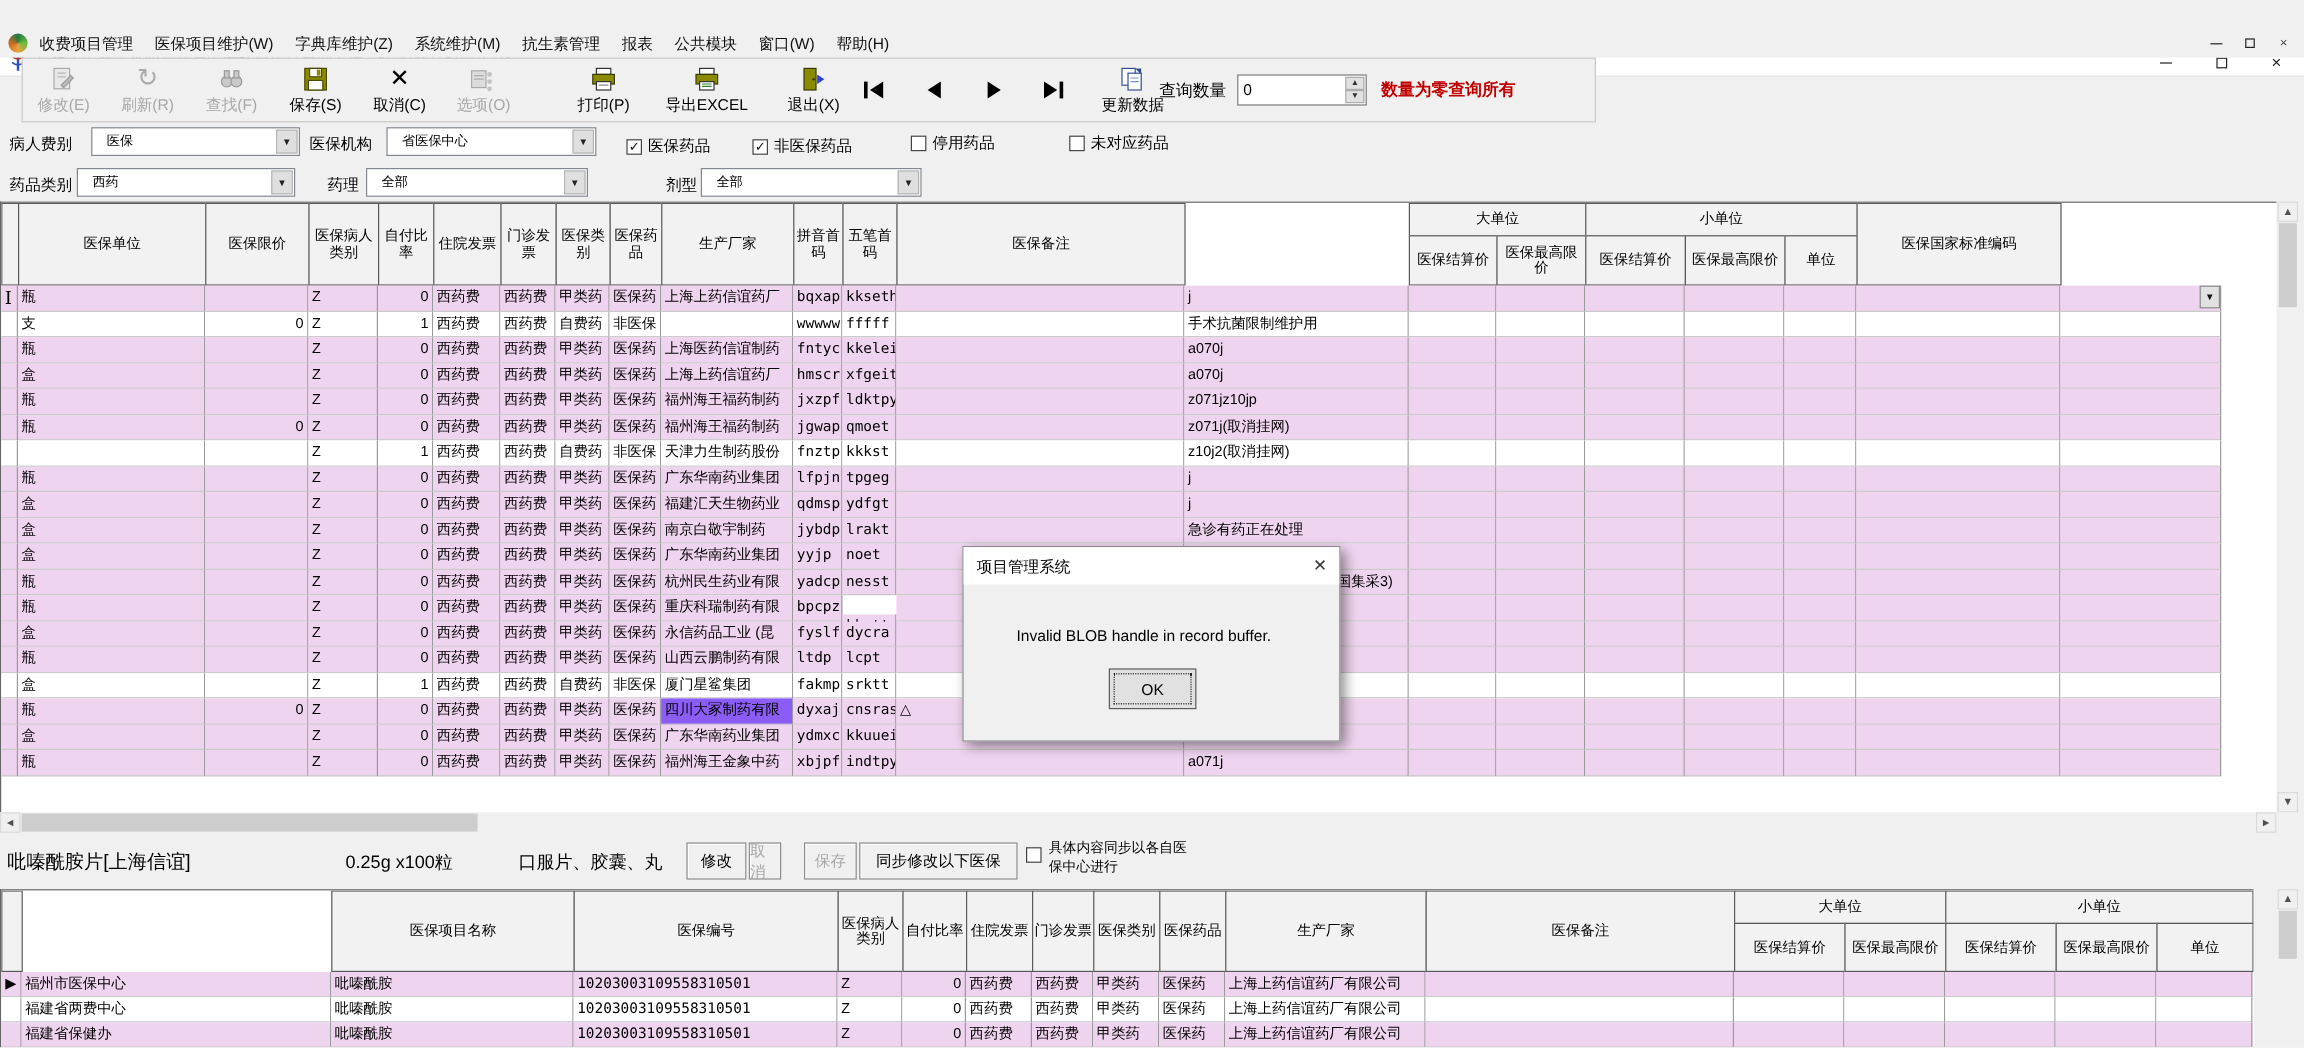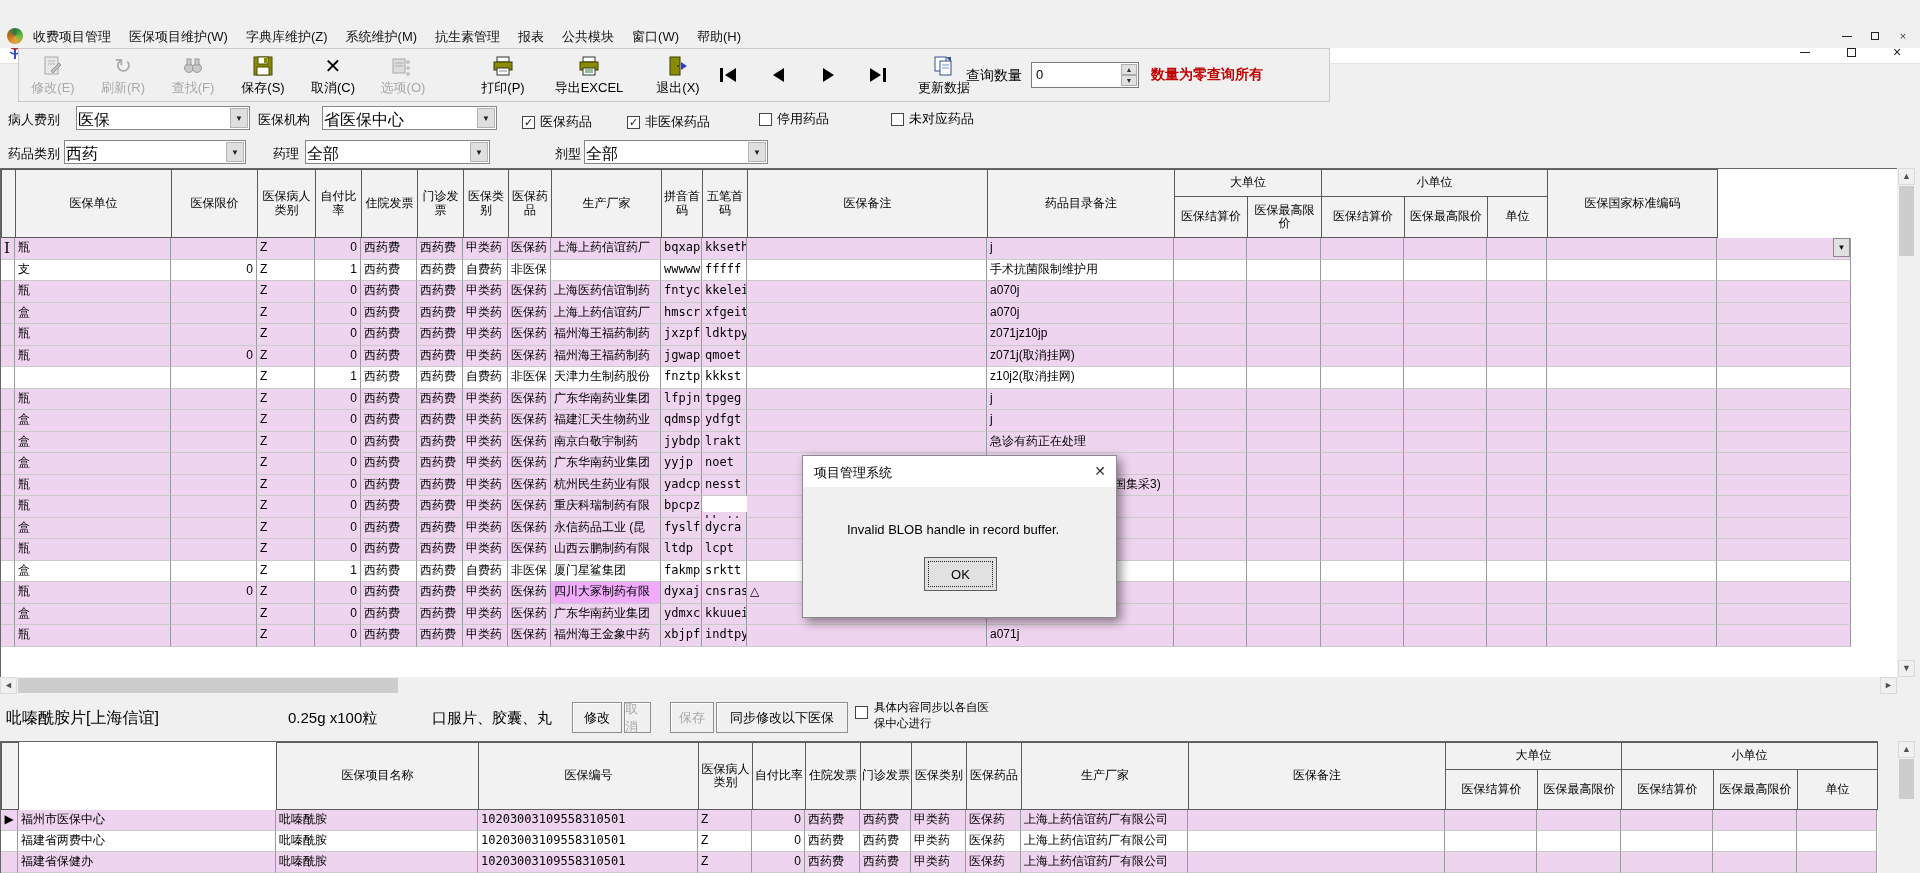--- a/index.html
+++ b/index.html
@@ -34,21 +34,21 @@
 .vbar { width:3px; height:14px; background:#000; }
 #query-label { position:absolute; left:947px; top:18px; font-size:14px; }
 #query-spin { position:absolute; left:1012px; top:13px; width:108px; height:26px; background:#FFF; border:1px solid #7A7A7A; }
 #query-spin .val { position:absolute; left:4px; top:4px; font-size:13px; }
 .spinb { position:absolute; right:1px; width:16px; height:11px; background:#E1E1E1; border:1px solid #ADADAD; font-size:7px; line-height:9px; text-align:center; color:#333; }
 #zero-hint { position:absolute; left:1132px; top:17px; font-size:14px; font-weight:bold; }
 
 
 .flabel { position:absolute; font-size:13px; color:#000; }
 .combo { position:absolute; height:24px; background:#FFF; border:1px solid #828790; }
-.combo .cval { position:absolute; left:1px; top:3px; font-size:16px; white-space:pre; }
+.combo .cval { position:absolute; left:12px; top:3px; font-size:11px; white-space:pre; }
 .combo .cbtn { position:absolute; right:1px; top:1px; width:18px; bottom:1px; background:#DFDFDF; border:1px solid #B5B5B5; text-align:center; font-size:8px; line-height:19px; color:#222; }
 .cbitem { display:inline-flex; align-items:center; font-size:13px; }
 .cbbox { width:13px; height:13px; background:#FFF; border:1px solid #444; display:inline-flex; align-items:center; justify-content:center; font-size:11px; font-weight:bold; margin-right:5px; color:#111; }
 
 
 .gridwrap { position:absolute; background:#FFF; border-top:1px solid #666; border-left:1px solid #666; overflow:hidden; }
 .hcell { position:absolute; background:#F2F2F2; border:1px solid #5A5A5A; display:flex; align-items:center; justify-content:center; text-align:center; font-size:12px; line-height:1.12; padding:1px; overflow:hidden; }
 .grow { position:absolute; left:0; display:flex; }
 .dcell { flex:none; font-size:12px; padding:0 3px; white-space:pre; overflow:hidden; border-right:1px solid #9A9A9A; border-bottom:1px solid #CACACA; }
 .dcell.right { text-align:right; }
@@ -286,21 +286,20 @@
       <div class="hcell" style="left: 256px; top: 0px; width: 59px; height: 69px;">医保病人类别</div>
       <div class="hcell" style="left: 314px; top: 0px; width: 47px; height: 69px;">自付比率</div>
       <div class="hcell" style="left: 360px; top: 0px; width: 57px; height: 69px;">住院发票</div>
       <div class="hcell" style="left: 416px; top: 0px; width: 47px; height: 69px;">门诊发票</div>
       <div class="hcell" style="left: 462px; top: 0px; width: 46px; height: 69px;">医保类别</div>
       <div class="hcell" style="left: 507px; top: 0px; width: 44px; height: 69px;">医保药品</div>
       <div class="hcell" style="left: 550px; top: 0px; width: 111px; height: 69px;">生产厂家</div>
       <div class="hcell" style="left: 660px; top: 0px; width: 42px; height: 69px;">拼音首码</div>
       <div class="hcell" style="left: 701px; top: 0px; width: 46px; height: 69px;">五笔首码</div>
       <div class="hcell" style="left: 746px; top: 0px; width: 241px; height: 69px;">医保备注</div>
-      <div class="hcell" style="left: 986px; top: 0px; width: 188px; height: 69px;">药品目录备注</div>
       <div class="hcell" style="left: 1546px; top: 0px; width: 171px; height: 69px;">医保国家标准编码</div>
       <div class="hcell" style="left: 1173px; top: 0px; width: 148px; height: 28px;">大单位</div>
       <div class="hcell" style="left: 1173px; top: 27px; width: 74px; height: 42px;">医保结算价</div>
       <div class="hcell" style="left: 1246px; top: 27px; width: 75px; height: 42px;">医保最高限价</div>
       <div class="hcell" style="left: 1320px; top: 0px; width: 227px; height: 28px;">小单位</div>
       <div class="hcell" style="left: 1320px; top: 27px; width: 84px; height: 42px;">医保结算价</div>
       <div class="hcell" style="left: 1403px; top: 27px; width: 84px; height: 42px;">医保最高限价</div>
       <div class="hcell" style="left: 1486px; top: 27px; width: 61px; height: 42px;">单位</div>
       <div class="grow" style="top: 69px; height: 21.5px; width: 1850px;">
         <div class="dcell" style="width: 14px; height: 21.5px; line-height: 19.5px; background: rgb(239, 212, 239); text-align: center; padding: 0px;"></div>
@@ -673,21 +672,21 @@
       <div class="grow" style="top: 413px; height: 21.5px; width: 1850px;">
         <div class="dcell" style="width: 14px; height: 21.5px; line-height: 19.5px; background: rgb(239, 212, 239); text-align: center; padding: 0px;"></div>
         <div class="dcell" style="width: 156px; height: 21.5px; line-height: 19.5px; background: rgb(239, 212, 239);">瓶</div>
         <div class="dcell right" style="width: 86px; height: 21.5px; line-height: 19.5px; background: rgb(239, 212, 239);">0</div>
         <div class="dcell" style="width: 58px; height: 21.5px; line-height: 19.5px; background: rgb(239, 212, 239);">Z</div>
         <div class="dcell right" style="width: 46px; height: 21.5px; line-height: 19.5px; background: rgb(239, 212, 239);">0</div>
         <div class="dcell" style="width: 56px; height: 21.5px; line-height: 19.5px; background: rgb(239, 212, 239);">西药费</div>
         <div class="dcell" style="width: 46px; height: 21.5px; line-height: 19.5px; background: rgb(239, 212, 239);">西药费</div>
         <div class="dcell" style="width: 45px; height: 21.5px; line-height: 19.5px; background: rgb(239, 212, 239);">甲类药</div>
         <div class="dcell" style="width: 43px; height: 21.5px; line-height: 19.5px; background: rgb(239, 212, 239);">医保药</div>
-        <div class="dcell" style="width: 110px; height: 21.5px; line-height: 19.5px; background: #f0abfc;">四川大冢制药有限</div>
+        <div class="dcell" style="width: 110px; height: 21.5px; line-height: 19.5px; background: #8b5cf6;">四川大冢制药有限</div>
         <div class="dcell mono" style="width: 41px; height: 21.5px; line-height: 19.5px; background: rgb(239, 212, 239);">dyxaj:</div>
         <div class="dcell mono" style="width: 45px; height: 21.5px; line-height: 19.5px; background: rgb(239, 212, 239);">cnsras</div>
         <div class="dcell" style="width: 240px; height: 21.5px; line-height: 19.5px; background: rgb(239, 212, 239);">△</div>
         <div class="dcell" style="width: 187px; height: 21.5px; line-height: 19.5px; background: rgb(239, 212, 239);"></div>
         <div class="dcell" style="width: 73px; height: 21.5px; line-height: 19.5px; background: rgb(239, 212, 239);"></div>
         <div class="dcell" style="width: 74px; height: 21.5px; line-height: 19.5px; background: rgb(239, 212, 239);"></div>
         <div class="dcell" style="width: 83px; height: 21.5px; line-height: 19.5px; background: rgb(239, 212, 239);"></div>
         <div class="dcell" style="width: 83px; height: 21.5px; line-height: 19.5px; background: rgb(239, 212, 239);"></div>
         <div class="dcell" style="width: 60px; height: 21.5px; line-height: 19.5px; background: rgb(239, 212, 239);"></div>
         <div class="dcell" style="width: 170px; height: 21.5px; line-height: 19.5px; background: rgb(239, 212, 239);"></div>

